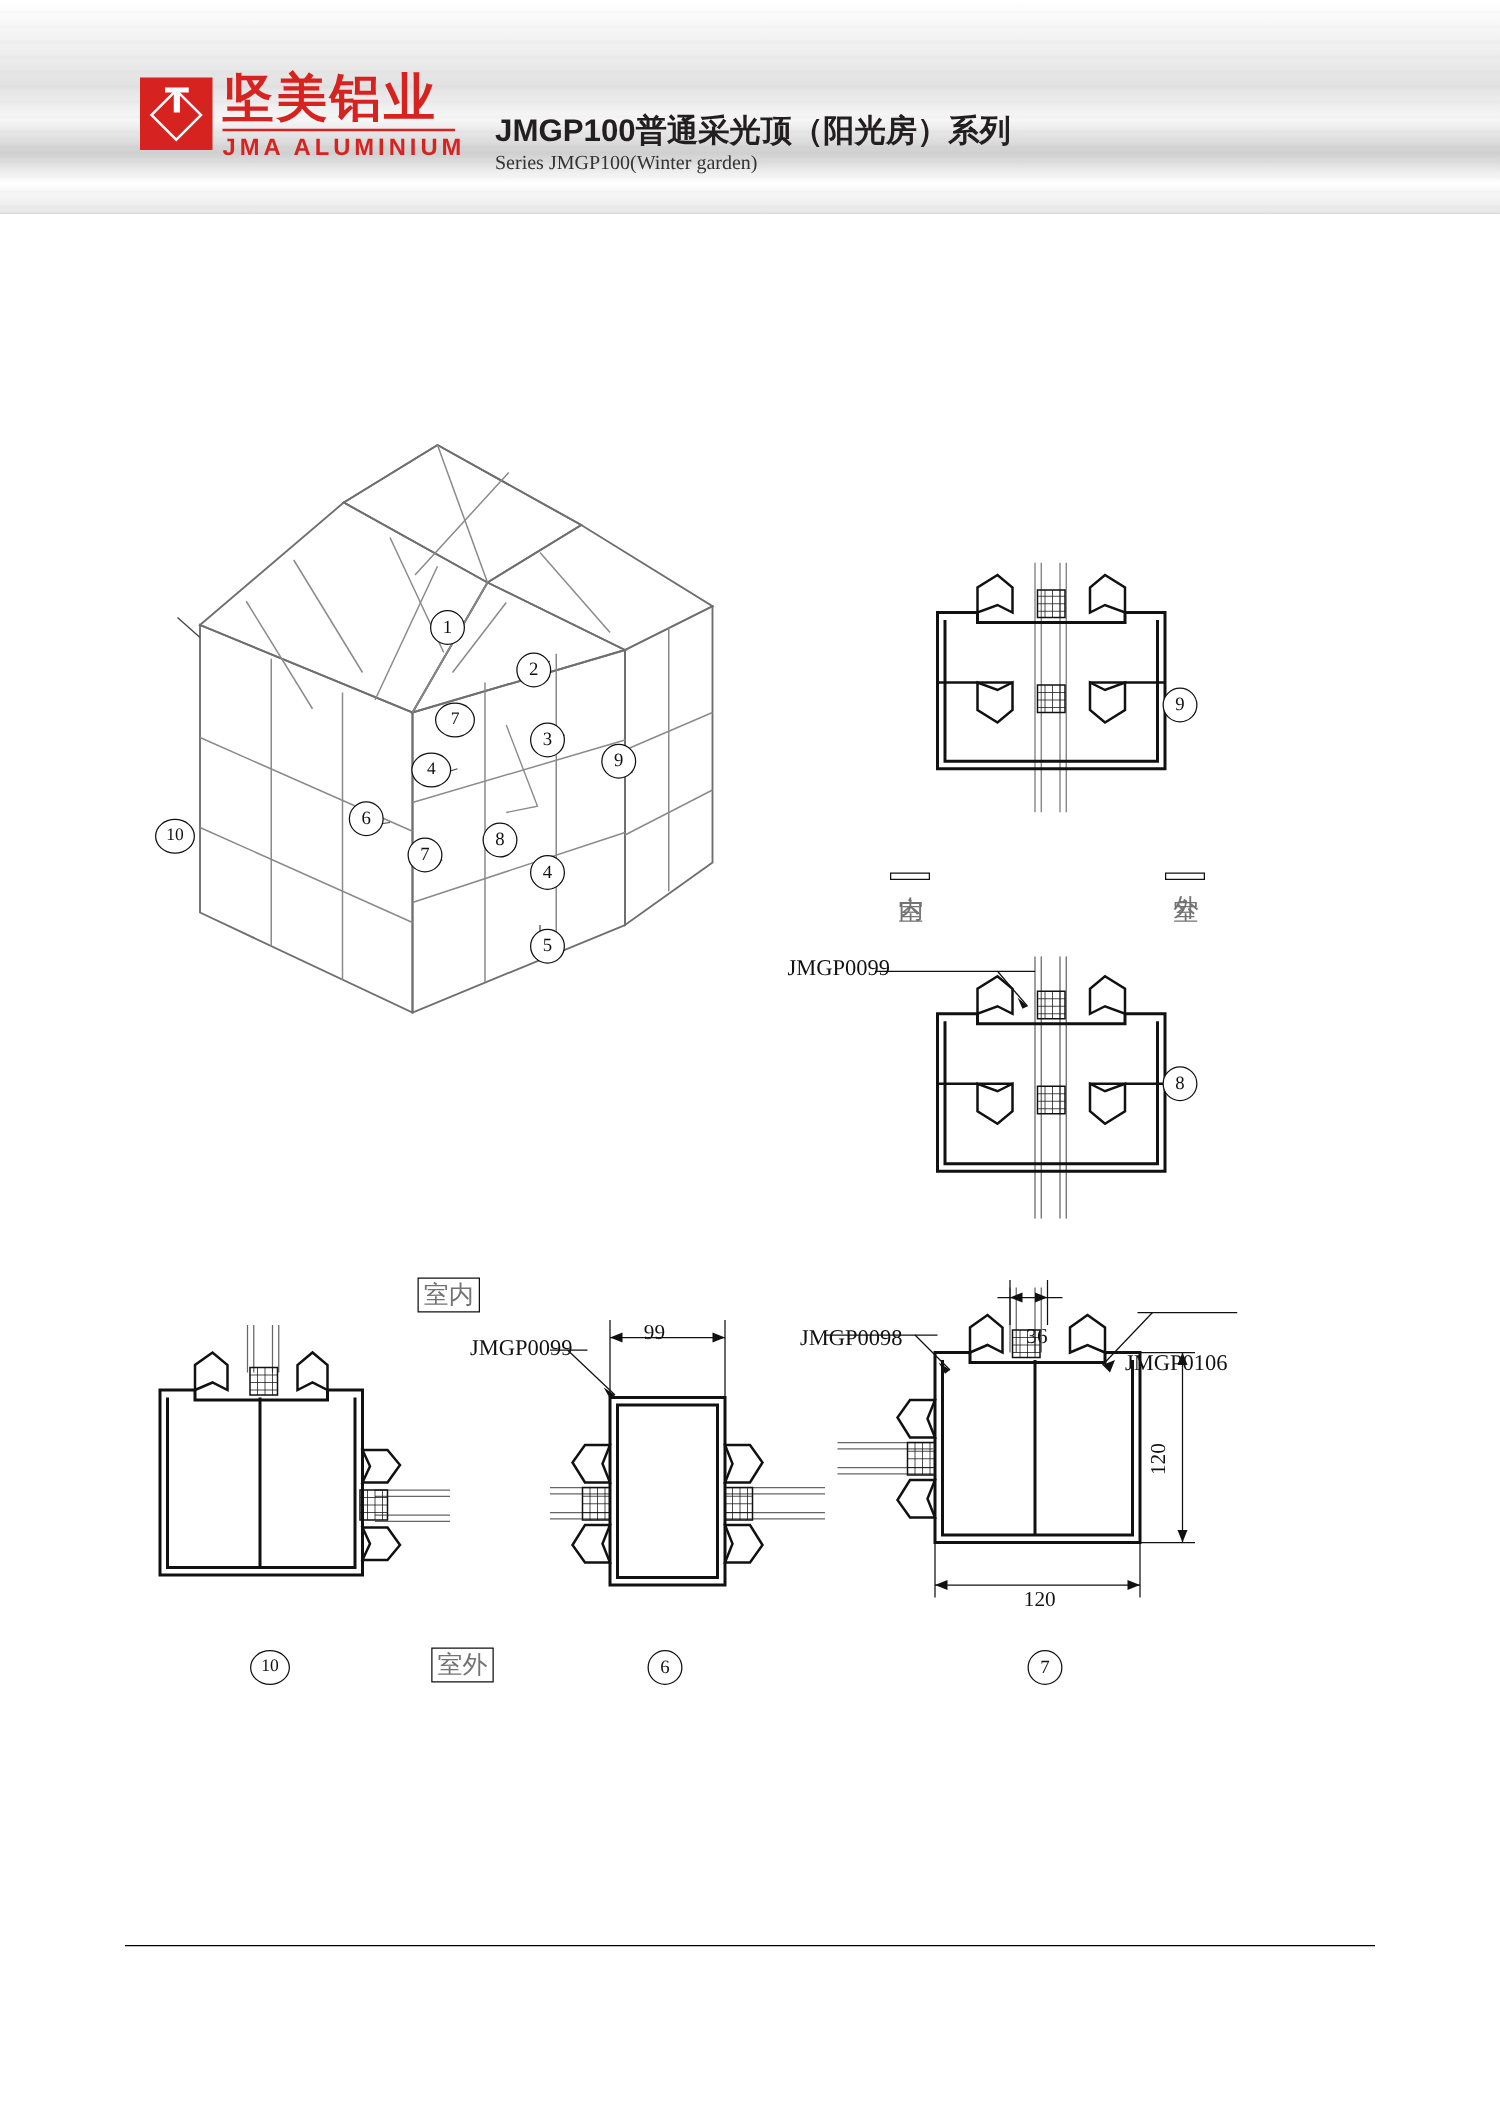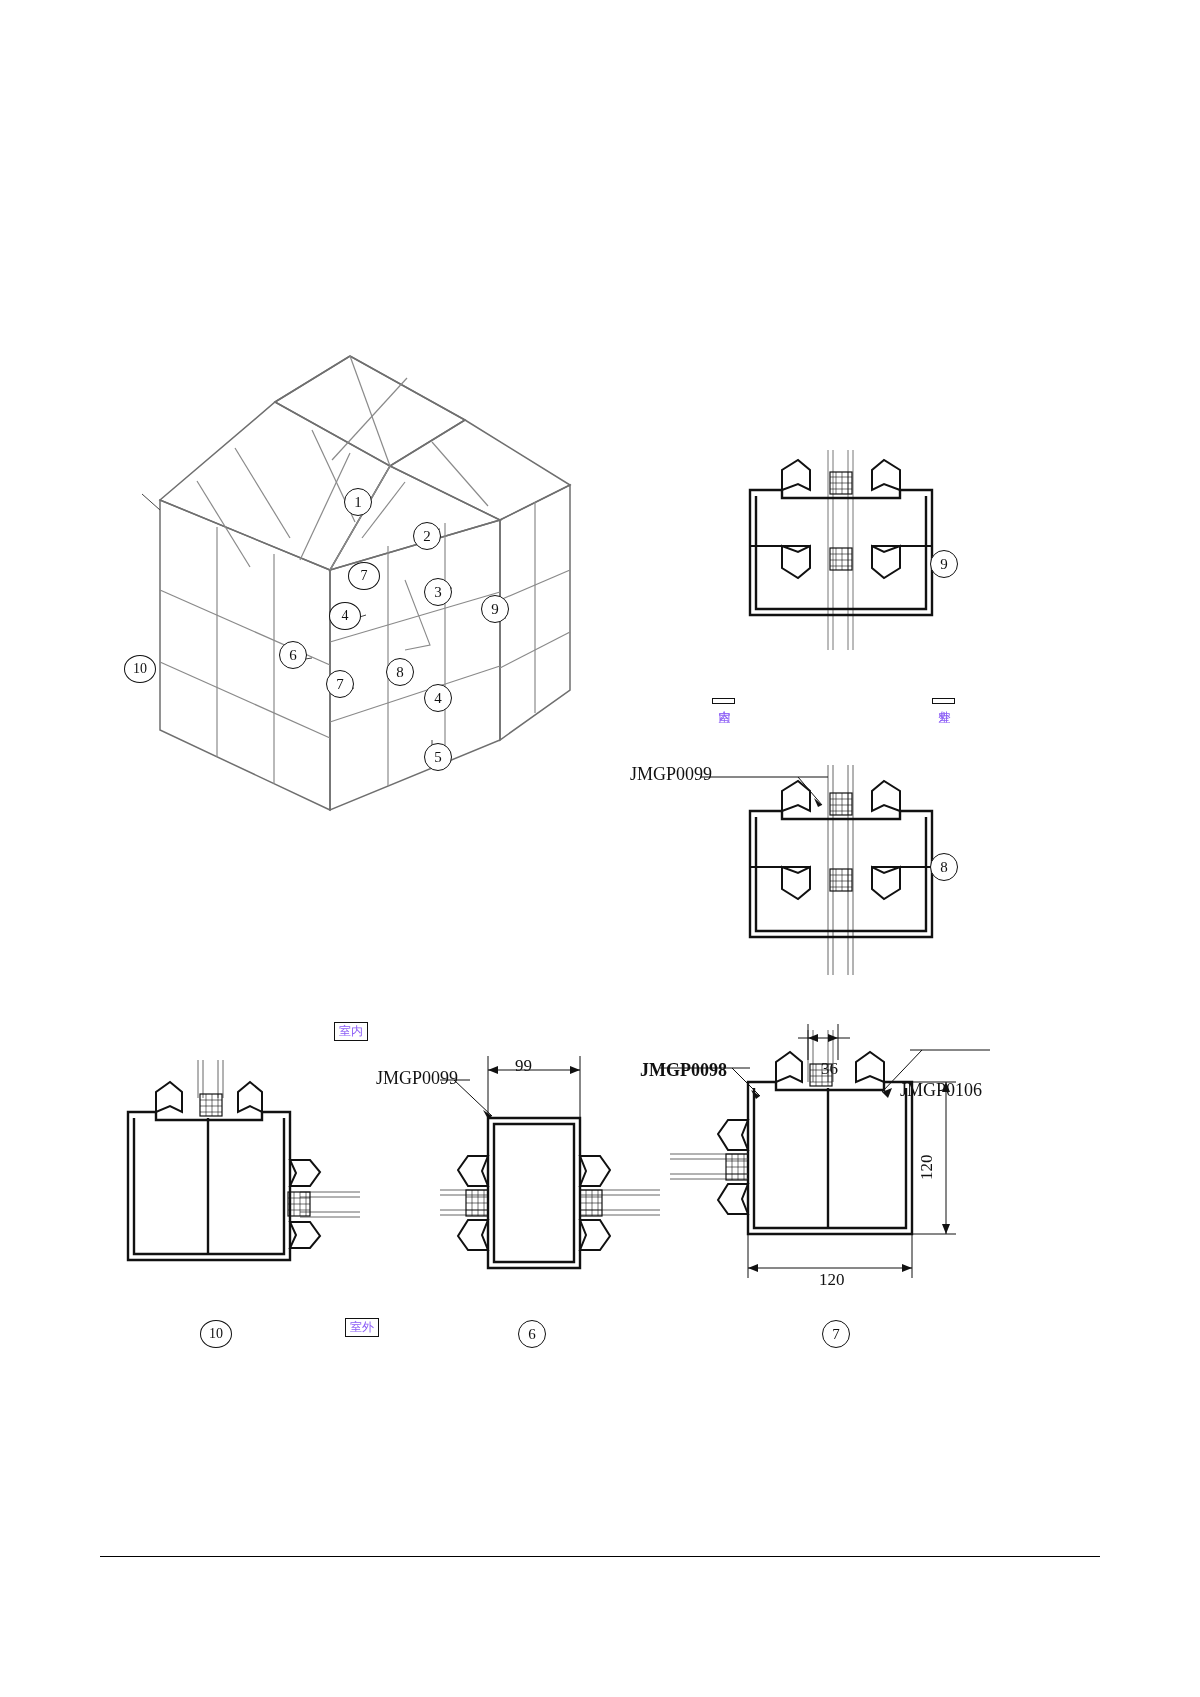--- a/index.html
+++ b/index.html
@@ -53,40 +53,54 @@
 
   
   .canvas{position:absolute;left:0;top:170px;width:1200px;height:1400px;}
   svg{display:block;}
 
   .lbl{
     position:absolute;font-family:"Liberation Serif",serif;font-size:18px;color:#111;white-space:nowrap;
   }
   .boxlbl{
     position:absolute;border:1px solid #111;padding:2px 4px;font-family:"Liberation Sans",sans-serif;
-    font-size:12px;color:#8b5cf6;line-height:1.12;text-align:center;background:#fff;
+    font-size:20px;color:#737373;line-height:1.12;text-align:center;background:#fff;
   }
   .boxlbl.vert{writing-mode:vertical-rl;}
 
   .callout{
     position:absolute;width:26px;height:26px;border:1.3px solid #111;border-radius:50%;
     background:#fff;font-family:"Liberation Serif",serif;font-size:15px;color:#111;
     display:flex;align-items:center;justify-content:center;
   }
   .callout.wide{width:30px;height:26px;border-radius:50%;font-size:14px;}
 
   
   .footer{position:absolute;left:0;top:1570px;width:1200px;height:127px;background:#fff;}
   .foot-rule{position:absolute;left:100px;top:1556px;width:1000px;height:1px;background:#000;}
 </style>
 </head>
 <body>
 
 <div class="page">
 
+  <div class="header">
+    <div class="band"></div>
+
+    <div class="logo-mark">
+      <div class="stem"></div>
+      <div class="diamond"></div>
+    </div>
+    <div class="logo-cn">坚美铝业</div>
+    <div class="logo-rule"></div>
+    <div class="logo-en">JMA ALUMINIUM</div>
+
+    <div class="title-cn">JMGP100普通采光顶（阳光房）系列</div>
+    <div class="title-en">Series JMGP100(Winter garden)</div>
+  </div>
 
   <div class="canvas">
 
     <svg width="620" height="560" viewBox="0 0 620 560" style="position:absolute;left:100px;top:100px;">
       <g fill="none" stroke="#6f6f6f" stroke-width="1.5">
 
         <path d="M60 230 L60 460 L230 540 L230 300 Z"></path>
 
         <path d="M230 300 L230 540 L400 470 L400 250 Z"></path>
 
@@ -350,21 +364,21 @@
           <path d="M140 163 L162 163"></path>
           <path d="M140 170 L162 170"></path>
         <path d="M146 150 L146 176"></path>
           <path d="M152 150 L152 176"></path>
           <path d="M158 150 L158 176"></path>
       </g>
     </svg>
     <div class="lbl" style="left:515px;top:886px;font-size:17px;">99</div>
     <div class="callout" style="left:518px;top:1150px;">6</div>
 
-    <div class="lbl" style="left:640px;top:890px;font-weight:bold;">JMGP0098</div>
+    <div class="lbl" style="left:640px;top:890px;">JMGP0098</div>
     <div class="lbl" style="left:900px;top:885px;margin-top:25px;">JMGP0106</div>
     <div class="lbl" style="left:821px;top:845px;font-size:17px;margin-top:44px;">36</div>
     <div class="lbl" style="left:819px;top:1100px;font-size:17px;">120</div>
     <div class="lbl" style="left:917px;top:1010px;font-size:17px;transform:rotate(-90deg);transform-origin:left top;">120</div>
 
     <svg width="330" height="300" viewBox="0 0 330 300" style="position:absolute;left:660px;top:850px;">
 
       <g stroke="#666" stroke-width="1" fill="none">
         <path d="M148 10 L148 62"></path>
           <path d="M153 10 L153 62"></path>

